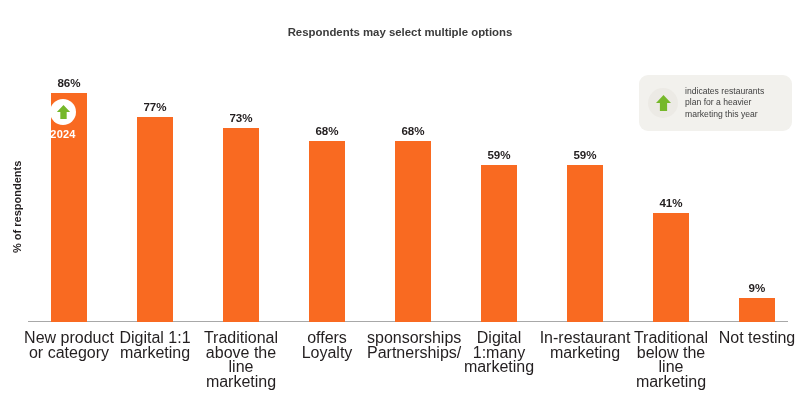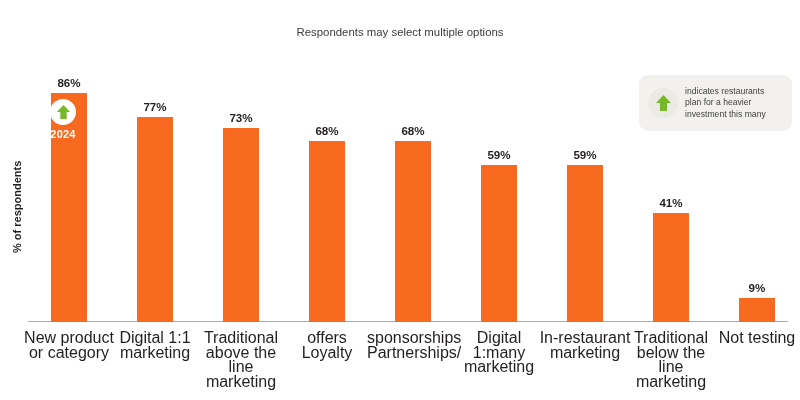--- a/index.html
+++ b/index.html
@@ -33,21 +33,21 @@
   }
   .chart-title {
     font-size: 13.2px;
     font-weight: bold;
     letter-spacing: -0.1px;
     color: #231f20;
     line-height: 16px;
   }
   .chart-subtitle {
     font-size: 11.4px;
-    font-weight: normal;
+    font-weight: bold;
     color: #3b3b3b;
     line-height: 15px;
     margin-top: 2px;
   }
 
   
   .y-axis-label {
     position: absolute;
     left: 8px;
     top: 152px;
@@ -285,17 +285,17 @@
 
   <div class="legend">
     <div class="legend-icon">
       <svg width="17" height="18" viewBox="0 0 17 18" aria-hidden="true">
         <path d="M8.5 1 L16 9 L12.1 9 L12.1 17 L4.9 17 L4.9 9 L1 9 Z" fill="#76b82a"></path>
       </svg>
     </div>
     <div class="legend-text" id="legend-text">
         <div>indicates restaurants</div>
         <div>plan for a heavier</div>
-        <div>investment this many</div>
+        <div>marketing this year</div>
       </div>
   </div>
 
 </div>
 
 </body></html>

